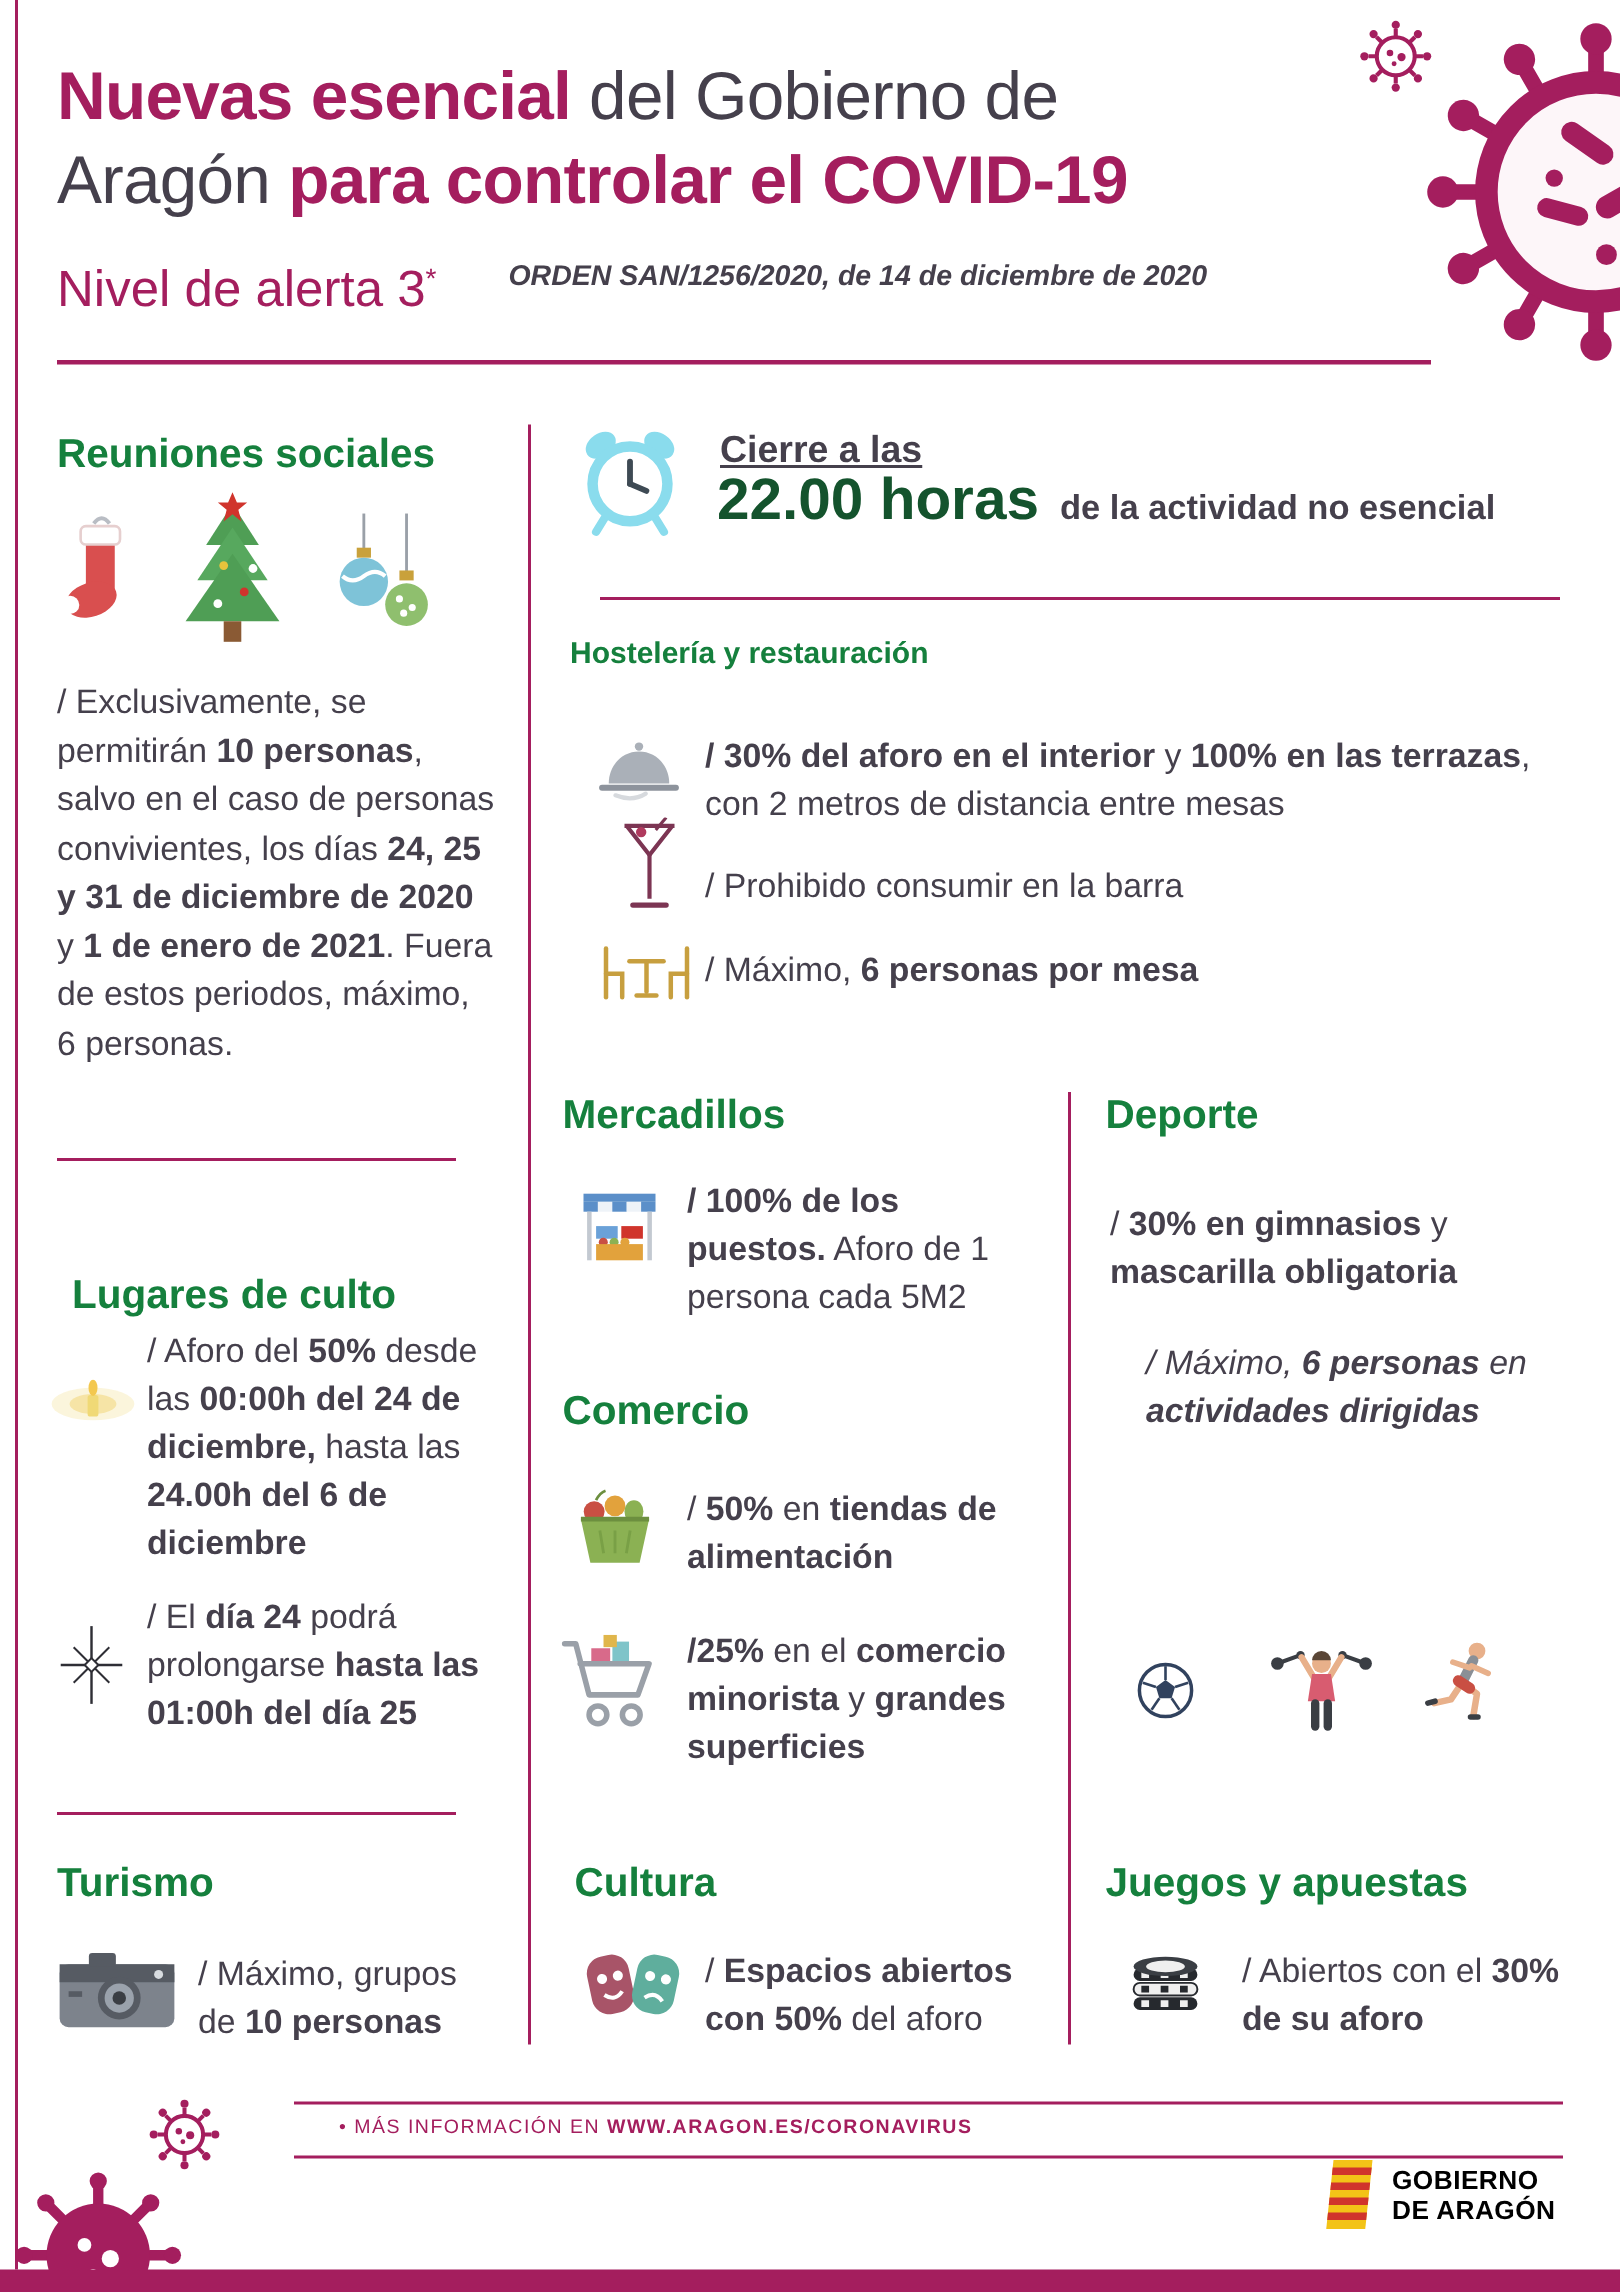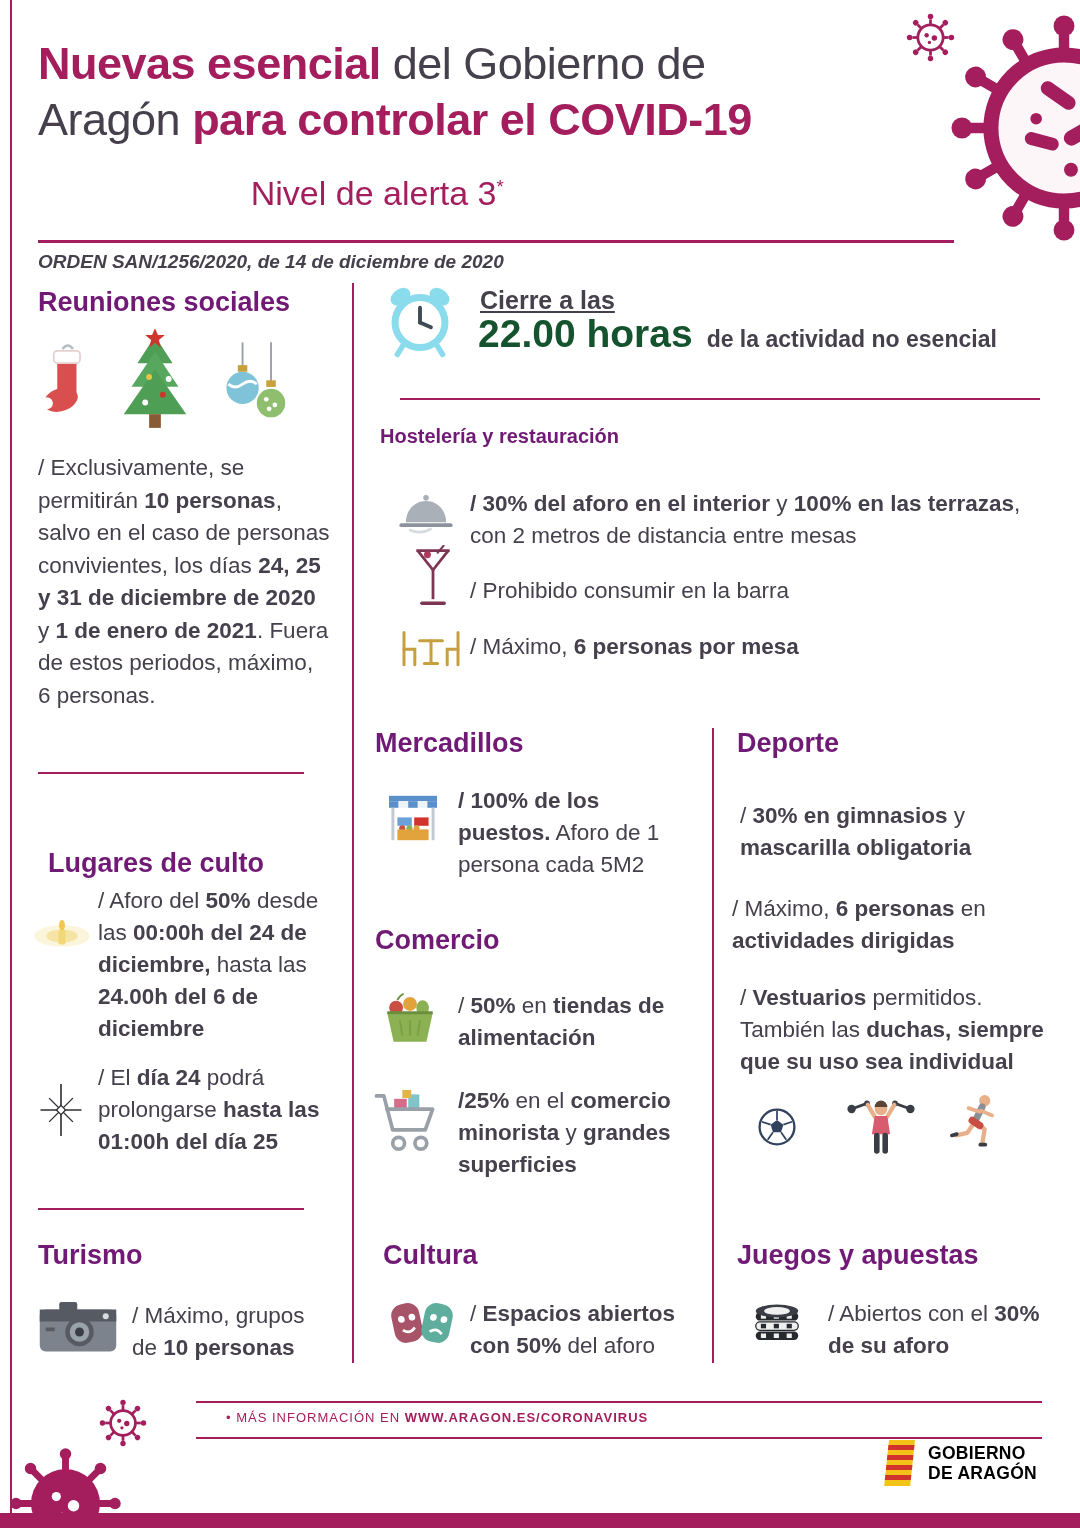--- a/index.html
+++ b/index.html
@@ -9,21 +9,21 @@
     font-family:"Liberation Sans",sans-serif;color:#45404c;overflow:hidden;
   }
   .abs{position:absolute;}
   .b{font-weight:700;}
   .a{color:#a41e5e;}
   .sup{vertical-align:super;font-size:55%;}
   .rule{position:absolute;background:#a41e5e;}
   .title-line{font-size:45px;line-height:56px;color:#45404c;font-weight:400;letter-spacing:-0.5px;}
   .alert{font-size:34px;color:#a41e5e;font-weight:400;}
   .order{font-size:19px;font-weight:700;font-style:italic;color:#45404c;}
-  .h{color:#701a75;font-weight:700;font-size:27px;text-align:center;}
+  .h{color:#15803d;font-weight:700;font-size:27px;text-align:center;}
   .item{font-size:22.5px;line-height:32px;color:#45404c;}
   .closure-prefix{font-size:25px;font-weight:700;color:#45404c;text-decoration:underline;}
   .closure-time{font-size:39px;font-weight:700;color:#14532d;}
   .closure-suffix{font-size:23px;font-weight:700;color:#45404c;margin-left:14px;}
   .footer-info{font-size:13px;letter-spacing:1px;color:#a41e5e;}
   .logo-text{font-size:17.5px;line-height:20px;font-weight:700;color:#000000;letter-spacing:0.3px;}
 </style>
 </head>
 <body>
 
@@ -88,21 +88,21 @@
     </defs>
   </svg>
 
   <div class="abs" style="left:10px;top:0;width:2px;height:1513px;background:#a41e5e;"></div>
   <div class="abs" style="left:0;top:1513px;width:1080px;height:15px;background:#a41e5e;z-index:5;"></div>
 
   <div class="abs" style="left:38px;top:36px;width:840px;">
     <div class="title-line"><span class="b a">Nuevas esencial</span><span> del Gobierno de</span></div>
     <div class="title-line"><span>Aragón </span><span class="b a">para controlar el COVID-19</span></div>
   </div>
-  <div class="abs" style="left:38px;top:174px;display:flex;align-items:flex-end;gap:38px;flex-direction:column;">
+  <div class="abs" style="left:38px;top:174px;display:flex;align-items:flex-start;gap:48px;">
     <div class="alert"><span class="a">Nivel de alerta 3</span><span class="a sup">*</span></div>
     <div class="order">ORDEN SAN/1256/2020, de 14 de diciembre de 2020</div>
   </div>
   <div class="rule" style="left:38px;top:240px;width:916px;height:3px;"></div>
 
   <svg class="abs" style="left:903px;top:10px;" width="55" height="55" viewBox="0 0 100 100">
       <use href="#sym-virus-outline"></use>
     </svg>
   <svg class="abs" style="left:948px;top:12px;" width="232" height="232" viewBox="0 0 200 200">
     <g stroke="#a41e5e" stroke-width="9" stroke-linecap="round">
@@ -307,22 +307,21 @@
     <rect x="49" y="10" width="15" height="22" fill="#7fc4c9"></rect>
     <rect x="41" y="4" width="12" height="11" fill="#e0b64b"></rect>
     <path d="M6 12 H16 L28 58 H72 L82 30 H20" fill="none" stroke="#9aa0a8" stroke-width="5" stroke-linejoin="round" stroke-linecap="round"></path>
     <circle cx="36" cy="76" r="8" fill="none" stroke="#9aa0a8" stroke-width="5"></circle>
     <circle cx="66" cy="76" r="8" fill="none" stroke="#9aa0a8" stroke-width="5"></circle>
   </svg>
   <div class="abs item" style="left:458px;top:1085px;width:235px;"><span class="b">/25%</span><span> en el </span><span class="b">comercio minorista</span><span> y </span><span class="b">grandes superficies</span></div>
 
   <div class="abs h" style="left:737px;top:728px;">Deporte</div>
   <div class="abs item" style="left:740px;top:800px;width:305px;"><span>/ </span><span class="b">30% en gimnasios</span><span> y </span><span class="b">mascarilla obligatoria</span></div>
-  <div class="abs item" style="left:732px;top:893px;width:305px;"><span>/ Máximo, </span><span class="b">6 personas</span><span> en </span><span class="b">actividades dirigidas</span></div>
-  <div class="abs item" style="left:740px;top:982px;width:308px;"><span>/ </span><span class="b">Vestuarios</span><span> permitidos. También las </span><span class="b">duchas, siempre que su uso sea individual</span></div>
+  <div class="abs item" style="left:764px;top:893px;width:305px;font-style:italic;"><span>/ Máximo, </span><span class="b">6 personas</span><span> en </span><span class="b">actividades dirigidas</span></div>
 
   <svg class="abs" style="left:748px;top:1098px;" width="58" height="58" viewBox="0 0 100 100">
     <circle cx="50" cy="50" r="30" fill="#fff" stroke="#31425e" stroke-width="4"></circle>
     <polygon points="50,38 61,46 57,59 43,59 39,46" fill="#31425e"></polygon>
     <g stroke="#31425e" stroke-width="3">
       <line x1="50" y1="38" x2="50" y2="22"></line>
         <line x1="61" y1="46" x2="76" y2="41"></line>
       <line x1="57" y1="59" x2="66" y2="72"></line>
         <line x1="43" y1="59" x2="34" y2="72"></line>
       <line x1="39" y1="46" x2="24" y2="41"></line>

